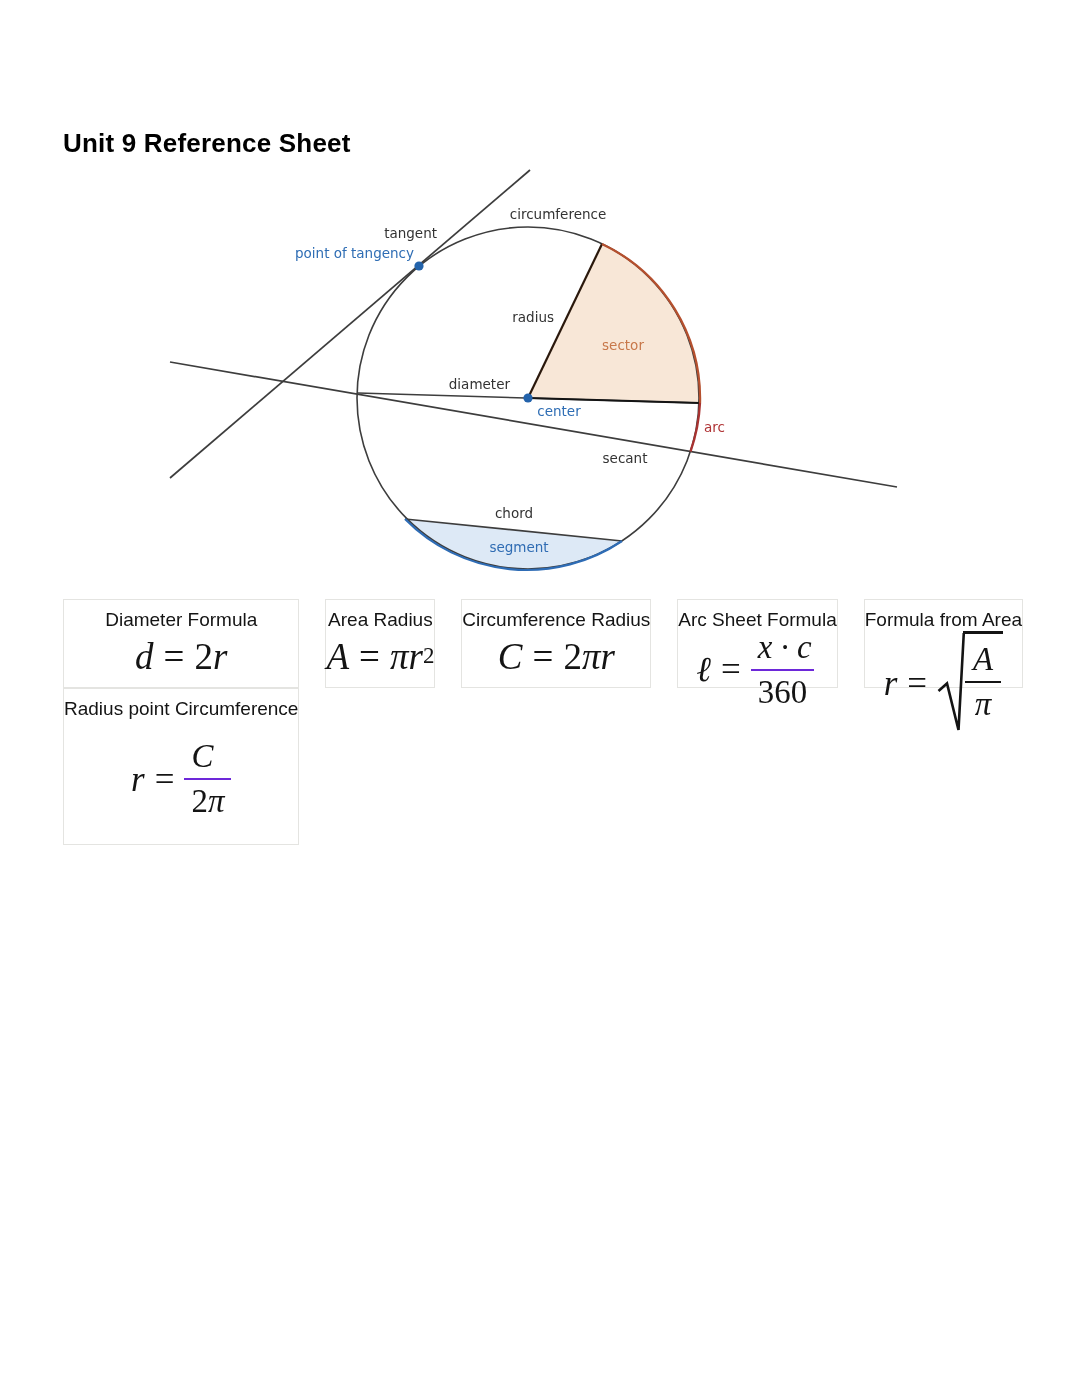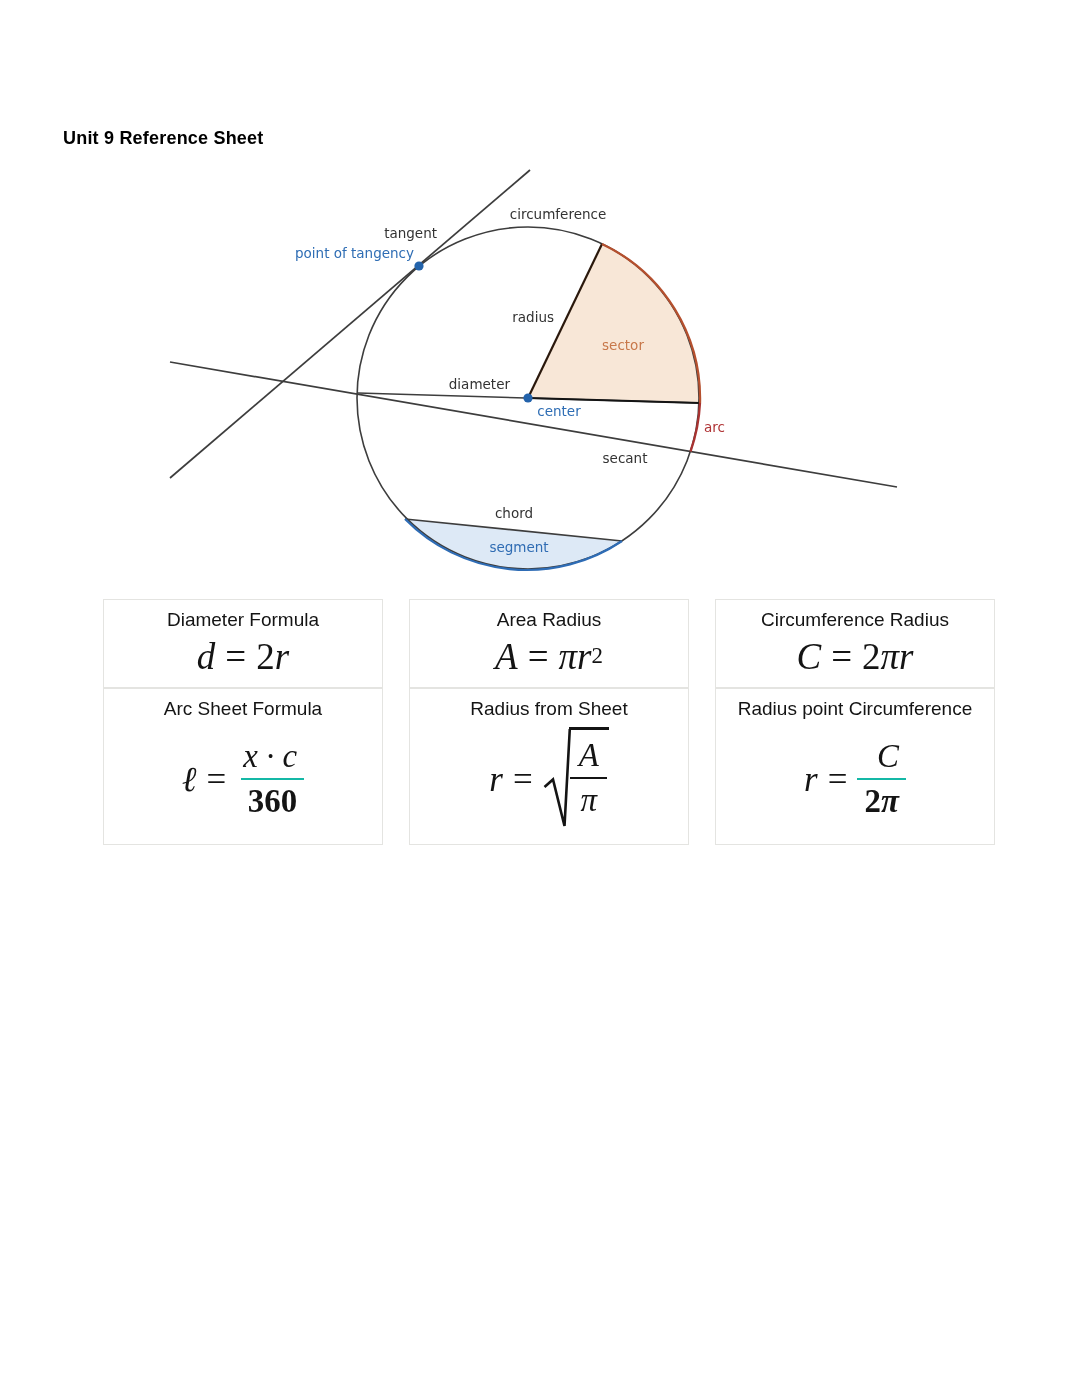--- a/index.html
+++ b/index.html
@@ -5,33 +5,33 @@
   html,body{margin:0;padding:0;background:#ffffff;}
   .page{
     position:relative;
     width:1080px;height:1397px;
     background:#ffffff;
     font-family:"Liberation Sans",sans-serif;
     overflow:hidden;
   }
   .page-title{
     position:absolute;left:63px;top:128px;margin:0;
-    font-size:18px;font-weight:bold;color:#000;
+    font-size:26px;font-weight:bold;color:#000;
     letter-spacing:0.2px;
     font-family:"Liberation Sans",sans-serif;
   }
   svg.diagram{position:absolute;left:0;top:0;pointer-events:none;}
   svg.diagram text{font-family:"DejaVu Sans",sans-serif;font-size:13.5px;}
 
   .formula-grid{
     position:absolute;left:63px;top:599px;width:892px;
     display:grid;
-    grid-template-columns:1fr 1fr 1fr;
+    grid-template-columns:1fr 1fr 1fr 1fr 1fr;
     grid-template-rows:89px 157px;
-    column-gap:26px;row-gap:0;margin-left:40px;
+    column-gap:26px;row-gap:0;
   }
   .cell{
     border:1px solid #e4e4e1;
     background:#ffffff;
     display:flex;flex-direction:column;align-items:center;
     box-sizing:border-box;
   }
   .cell-title{
     margin-top:9px;
     font-size:19px;color:#141414;
@@ -43,25 +43,25 @@
     font-family:"Liberation Serif","DejaVu Serif",serif;
     font-size:37px;color:#141414;line-height:1;
     padding-bottom:6px;
   }
   .row2 .formula{font-size:35px;}
   .it{font-style:italic;}
   .rm{font-style:normal;}
   .eq{margin:0 10px;font-style:normal;}
   .formula sup{font-size:0.62em;vertical-align:0.55em;line-height:0;}
   .frac{
-    display:inline-flex;flex-direction:column;align-items:flex-end;
+    display:inline-flex;flex-direction:column;align-items:flex-start;
     font-size:0.94em;vertical-align:middle;
   }
   .frac .num{display:block;padding:0 7px 5px 7px;white-space:nowrap;}
-  .frac .den{display:block;border-top:2px solid #14b8a6;padding:5px 7px 0 7px;white-space:nowrap;font-weight:bold;}
+  .frac .den{display:block;border-top:2px solid #6d28d9;padding:5px 7px 0 7px;white-space:nowrap;}
   .sqrt{display:inline-flex;align-items:flex-start;}
   .sqrt svg{flex:0 0 auto;}
   .sqrt .sqrt-frac{
     border-top:3px solid #141414;
     margin-left:-2px;
     padding-top:7px;
     display:inline-flex;flex-direction:column;align-items:center;
     font-size:0.94em;
   }
   .sqrt .sqrt-frac .num{padding:2px 10px 5px 10px;}
@@ -154,21 +154,21 @@
         <span class="it">ℓ</span>
           <span class="eq">=</span>
           <span class="frac">
             <span class="num it">x · c</span>
             <span class="den rm">360</span>
           </span>
       </div>
     </div>
 
     <div class="cell row2">
-      <div class="cell-title">Radius from Sheet</div>
+      <div class="cell-title">Formula from Area</div>
       <div class="formula">
         <span class="it">r</span>
           <span class="eq">=</span>
           <span class="sqrt">
             <svg width="28" height="104" viewBox="0 0 28 104">
               <path d="M1.5 60 L10 52.5 L21.5 99 L26.8 2" fill="none" stroke="#141414" stroke-width="2.6" stroke-linejoin="miter"></path>
             </svg>
             <span class="sqrt-frac">
               <span class="num it">A</span>
               <span class="den it">π</span>

